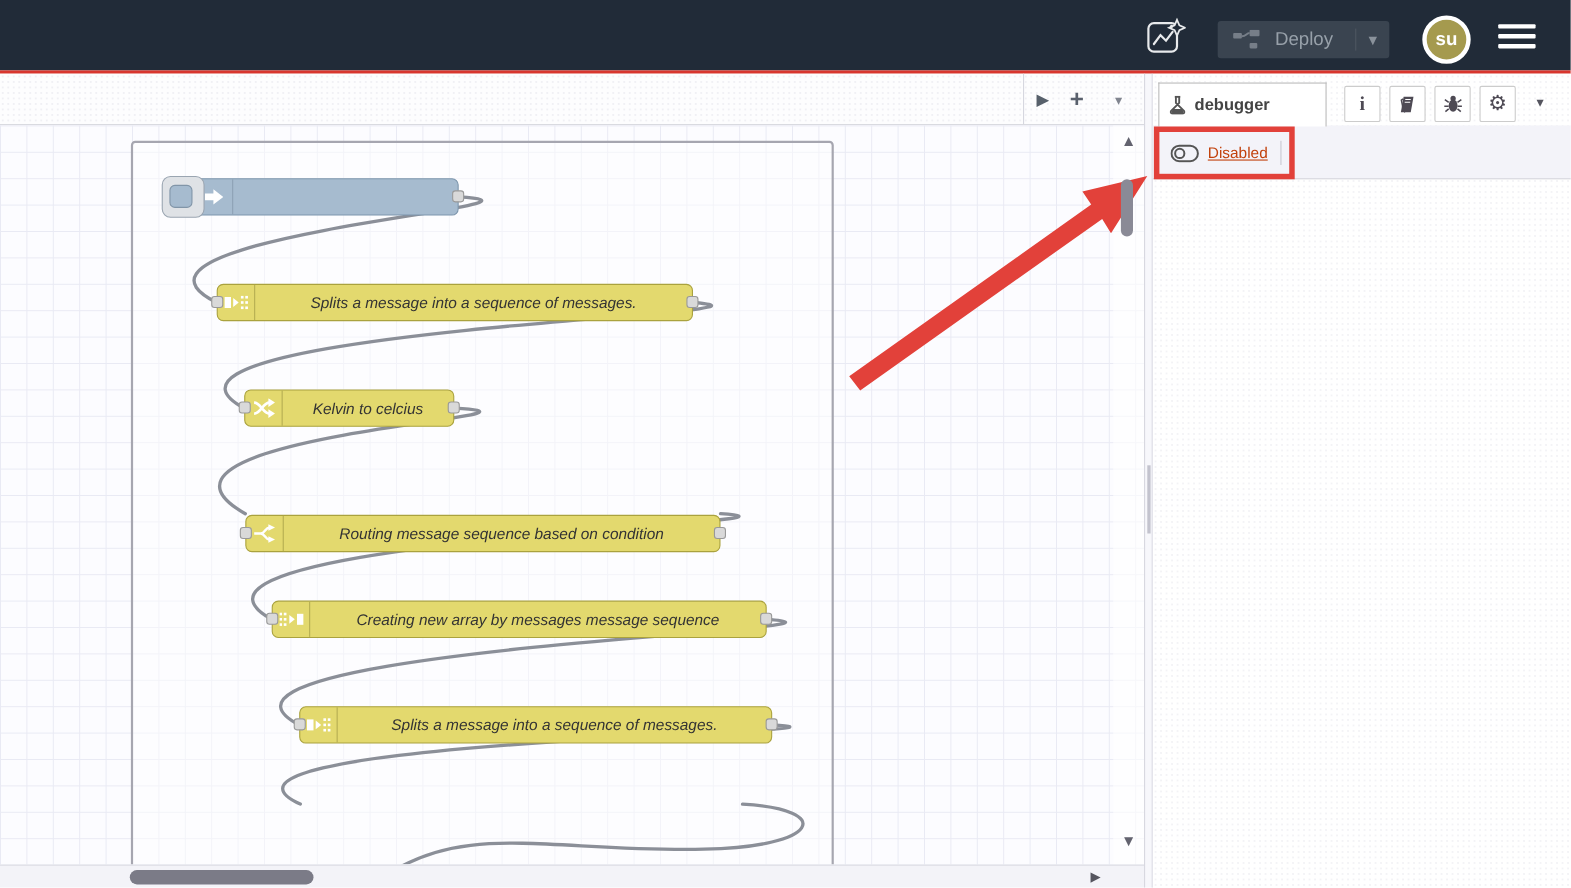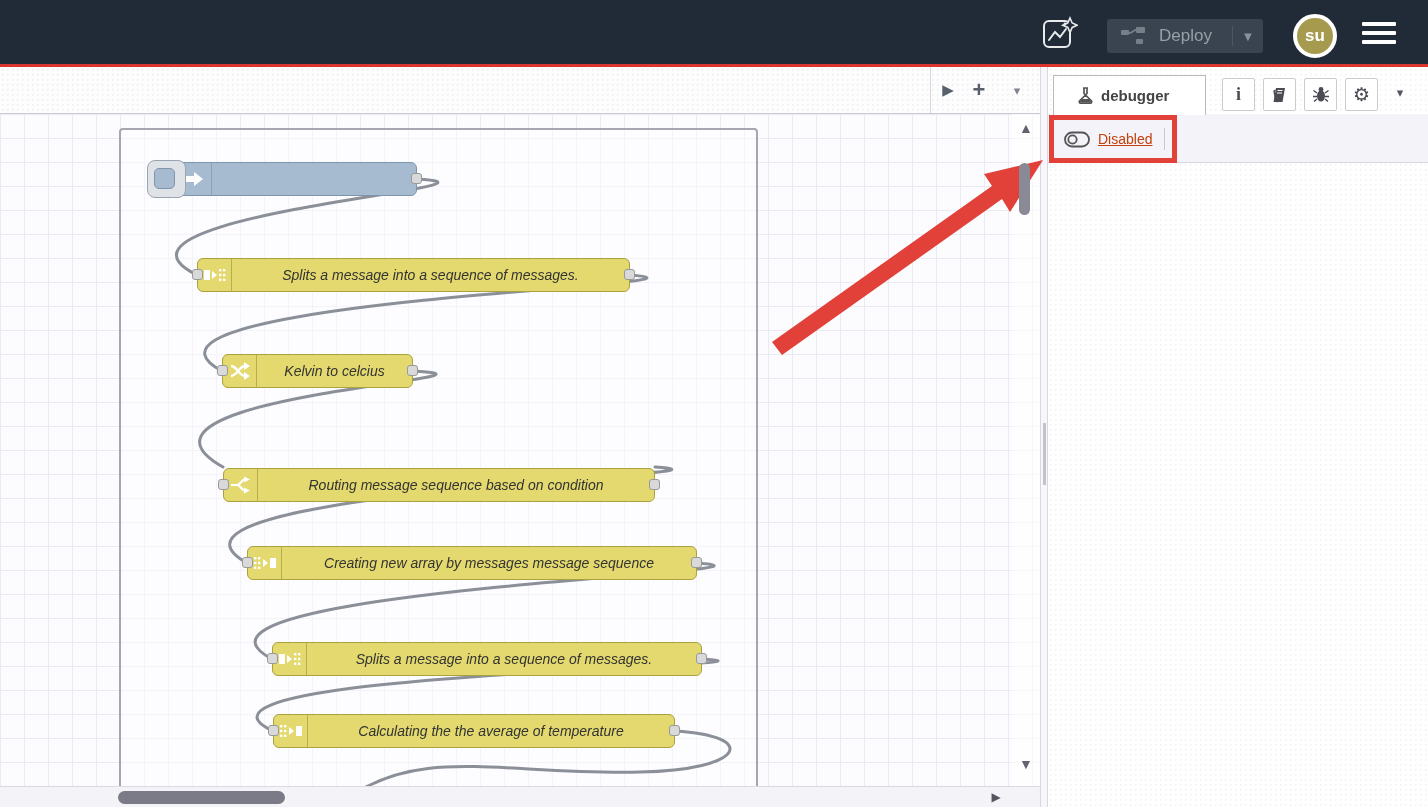--- a/index.html
+++ b/index.html
@@ -81,21 +81,21 @@
   
   .separator { position:absolute; left:1040px; top:67px; width:8px; height:740px; background:#f7f7fb;
     border-left:1px solid #d8d8e0; border-right:1px solid #d8d8e0; cursor:col-resize; }
   .sep-handle { position:absolute; left:2px; top:356px; width:3px; height:62px; background:#c3c3ce; }
 
   
   .sidebar { position:absolute; left:1048px; top:67px; width:380px; height:740px; background:#fff;
     background-image:radial-gradient(rgba(90,90,130,0.07) 1px, transparent 1px); background-size:5px 5px; }
   .side-tab { position:absolute; left:5px; top:8px; width:153px; height:40px; background:#fff;
     border:1px solid #bbb; border-bottom:none; display:flex; align-items:center; gap:8px;
-    padding-left:24px; cursor:pointer; z-index:2; }
+    padding-left:9px; cursor:pointer; z-index:2; }
   .side-tab-label { font-weight:bold; font-size:15px; color:#444; }
   .side-btn { position:absolute; top:11px; width:33px; height:33px; background:#fff;
     border:1px solid #ccc; border-radius:2px; display:flex; align-items:center; justify-content:center;
     cursor:pointer; color:#4e4a54; }
   .side-caret { position:absolute; left:340px; top:18px; width:24px; text-align:center;
     color:#55555f; font-size:13px; cursor:pointer; }
   .side-toolbar { position:absolute; left:0; top:47px; width:380px; height:49px; background:#f3f3f9;
     border-bottom:1px solid #d6d6de; }
   .disabled-btn { position:absolute; left:14px; top:11px; height:28px; display:flex; align-items:center;
     gap:8px; cursor:pointer; padding:0 10px 0 2px; }
@@ -263,39 +263,20 @@
           <rect x="15" y="11.6" width="2.4" height="2.4"></rect>
               <rect x="19" y="11.6" width="2.4" height="2.4"></rect>
             </g>
         </svg>
       </div>
       <div class="node-label">Splits a message into a sequence of messages.</div>
       <div class="port in"></div>
       <div class="port out"></div>
     </div>
 
-    <div class="node yellow" style="left:273px; top:600px; width:402px;">
-      <div class="node-icon">
-        <svg width="22" height="16" viewBox="0 0 22 16">
-          <g fill="#fff">
-              <rect x="0" y="2" width="2.4" height="2.4"></rect>
-              <rect x="4" y="2" width="2.4" height="2.4"></rect>
-          <rect x="0" y="6.8" width="2.4" height="2.4"></rect>
-              <rect x="4" y="6.8" width="2.4" height="2.4"></rect>
-          <rect x="0" y="11.6" width="2.4" height="2.4"></rect>
-              <rect x="4" y="11.6" width="2.4" height="2.4"></rect>
-            </g>
-          <path d="M9 4 l5 4 -5 4 z" fill="#fff"></path>
-          <rect x="16" y="3" width="6" height="10" fill="#fff"></rect>
-        </svg>
-      </div>
-      <div class="node-label">Calculating the the average of temperature</div>
-      <div class="port in"></div>
-      <div class="port out"></div>
-    </div>
   </div>
 
   <div class="vscroll-strip"></div>
   <div class="vs-up">▲</div>
   <div class="vs-thumb"></div>
   <div class="vs-down">▼</div>
   <div class="hscroll">
     <div class="hs-thumb"></div>
     <div class="hs-right">▶</div>
   </div>

